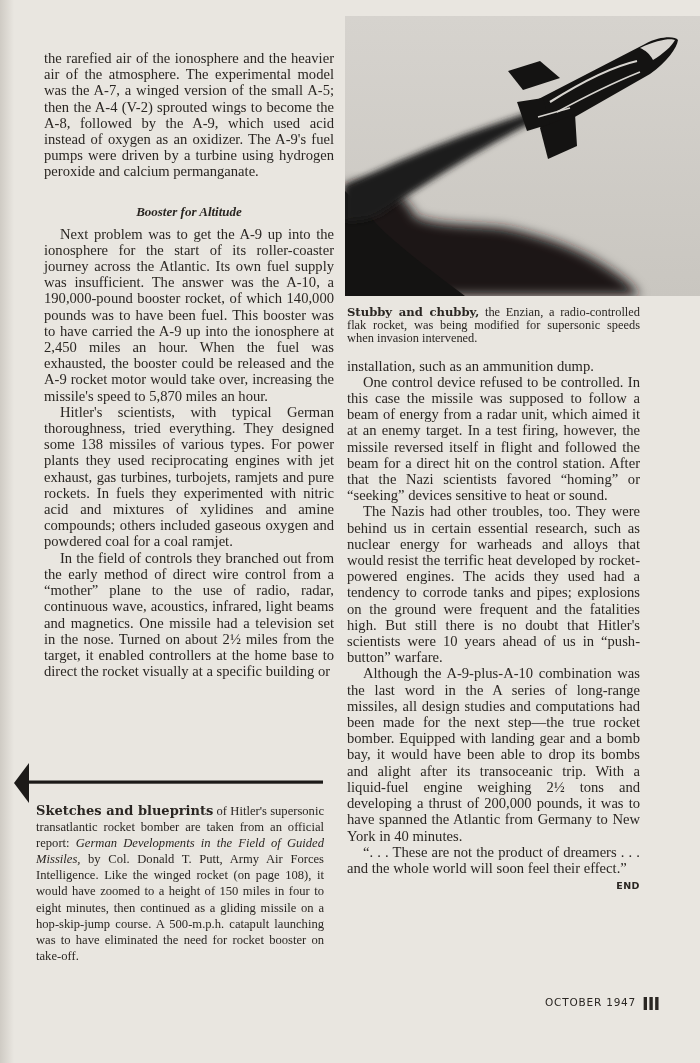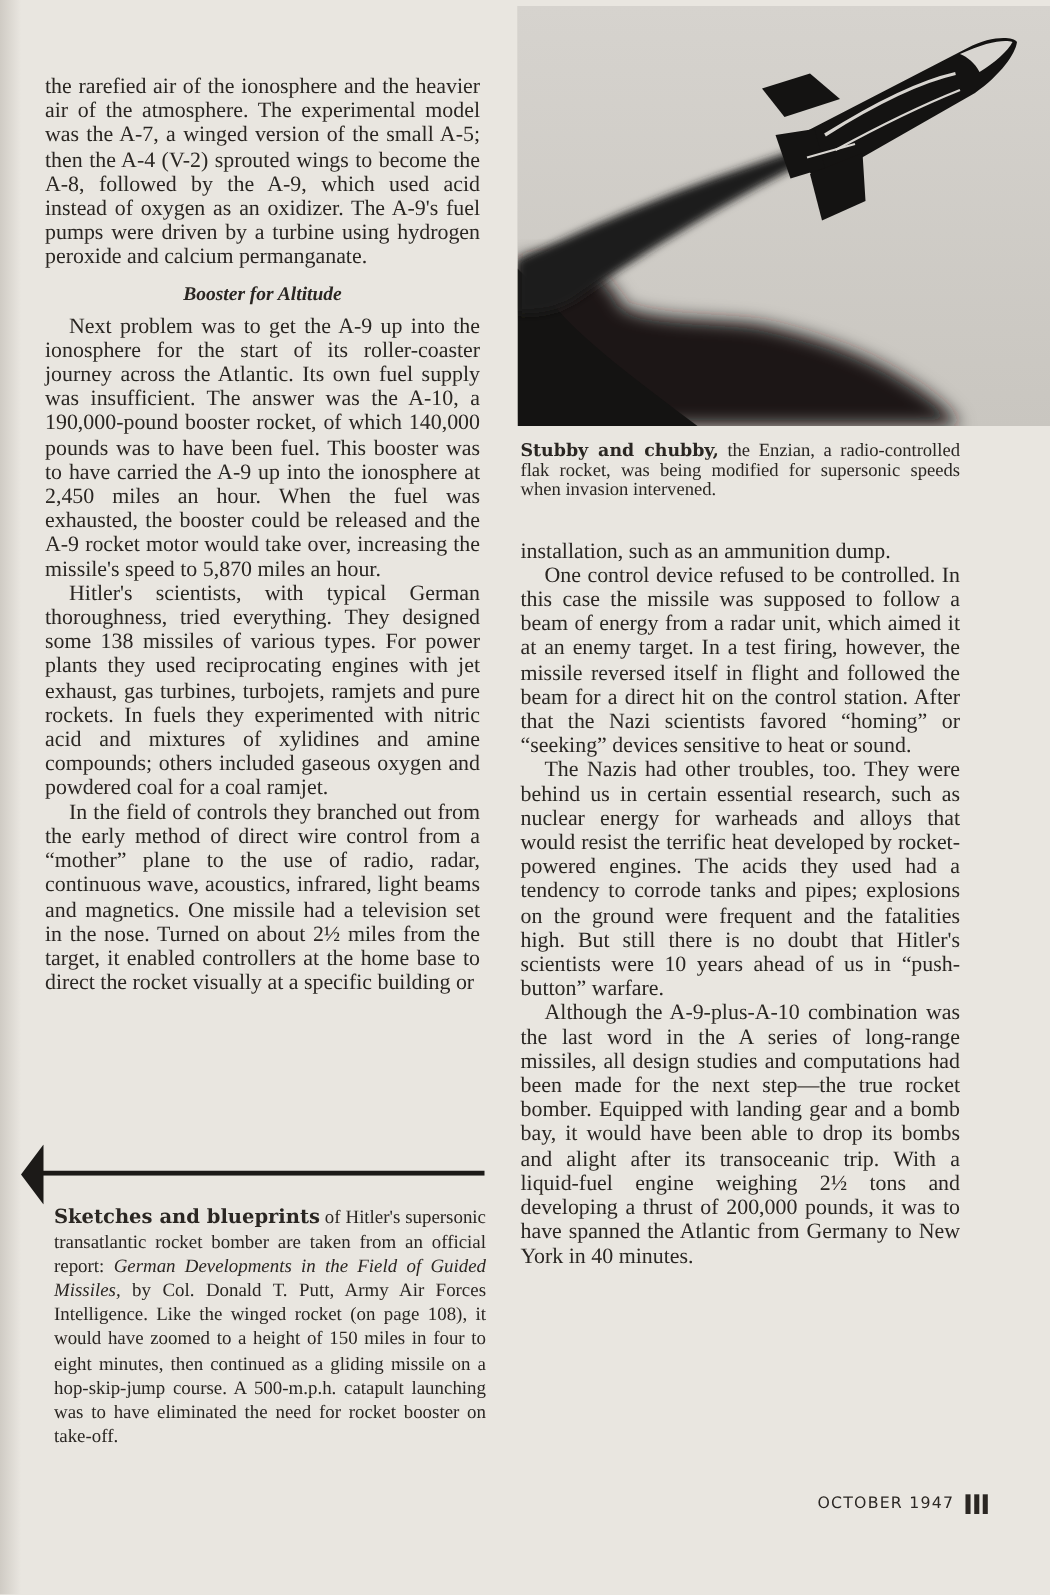--- a/index.html
+++ b/index.html
@@ -7,46 +7,46 @@
     width: 700px; height: 1063px; overflow: hidden; position: relative;
     background: #e9e6e0;
     font-family: "DejaVu Serif", "Liberation Serif", serif;
     color: #2a2622;
   }
   .page-shade {
     position: absolute; left: 0; top: 0; width: 14px; height: 1063px;
     background: linear-gradient(to right, #cfcbc4, #e9e6e0);
   }
   .col-left {
-    position: absolute; left: 30px; top: 50px; width: 290px;
+    position: absolute; left: 44px; top: 50px; width: 290px;
   }
   .col-right {
-    position: absolute; left: 345px; top: 4px; width: 355px;
+    position: absolute; left: 345px; top: 16px; width: 355px;
   }
   .body-text {
     font-family: "Liberation Serif", "DejaVu Serif", serif;
     font-size: 14.6px; line-height: 16.2px; text-align: justify;
     margin: 0; hyphens: none;
   }
   .body-text.indent { text-indent: 16px; }
   .subhead {
     font-family: "Liberation Serif", serif; font-weight: bold; font-style: italic;
-    font-size: 13px; text-align: center; margin: 8px 0 6px 0;
+    font-size: 13px; text-align: center; margin: 24px 0 6px 0;
   }
   .photo {
     position: relative; width: 355px; height: 280px; background: #cfccc6; overflow: hidden;
   }
   .photo svg { display: block; }
   .caption {
     font-family: "Liberation Serif", serif;
     font-size: 12.4px; line-height: 13.2px; text-align: justify;
     margin: 10px 0 0 2px; width: 293px;
   }
   .caption b { font-family: "DejaVu Serif", serif; font-size: 11.6px; }
-  .right-body { margin: 26px 0 0 2px; width: 293px; }
+  .right-body { margin: 12px 0 0 2px; width: 293px; }
   .pointer {
     position: absolute; left: 14px; top: 763px; width: 310px; height: 40px;
   }
   .side-caption {
     position: absolute; left: 36px; top: 803px; width: 288px;
     font-family: "Liberation Serif", serif;
     font-size: 12.6px; line-height: 16.1px; text-align: justify;
   }
   .side-caption b { font-family: "DejaVu Serif", serif; font-size: 13px; }
   .end-mark {
@@ -126,19 +126,23 @@
 
   <div class="caption">
     <b>Stubby and chubby,</b><span> the Enzian, a radio-controlled flak rocket, was being modified for supersonic speeds when invasion intervened.</span>
   </div>
 
   <div class="right-body">
     <p class="body-text">installation, such as an ammunition dump.</p>
     <p class="body-text indent">One control device refused to be controlled. In this case the missile was supposed to follow a beam of energy from a radar unit, which aimed it at an enemy target. In a test firing, however, the missile reversed itself in flight and followed the beam for a direct hit on the control station. After that the Nazi scientists favored “homing” or “seeking” devices sensitive to heat or sound.</p>
     <p class="body-text indent">The Nazis had other troubles, too.  They were behind us in certain essential research, such as nuclear energy for warheads and alloys that would resist the terrific heat developed by rocket-powered engines.  The acids they used had a tendency to corrode tanks and pipes; explosions on the ground were frequent and the fatalities high.  But still there is no doubt that Hitler's scientists were 10 years ahead of us in “push-button” warfare.</p>
     <p class="body-text indent">Although the A-9-plus-A-10 combination was the last word in the A series of long-range missiles, all design studies and computations had been made for the next step—the true rocket bomber. Equipped with landing gear and a bomb bay, it would have been able to drop its bombs and alight after its transoceanic trip.  With a liquid-fuel engine weighing 2½ tons and developing a thrust of 200,000 pounds, it was to have spanned the Atlantic from Germany to New York in 40 minutes.</p>
+    <p class="body-text indent">
+      <span>“. . . These are not the product of dreamers . . . and the whole world will soon feel their effect.”</span>
+      <span class="end-mark">END</span>
+    </p>
   </div>
 </div>
 
 <div class="footer">
   <span>OCTOBER 1947</span>
   <span class="folio">III</span>
 </div>
 
 </body></html>

